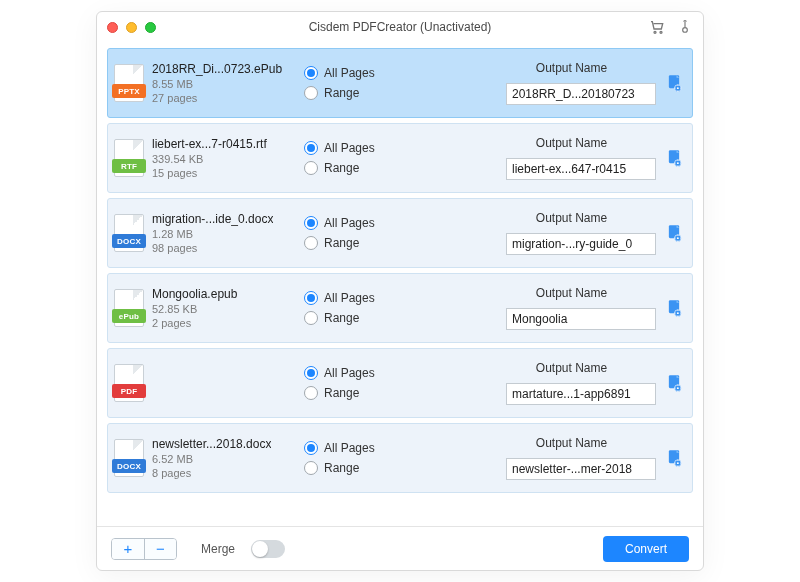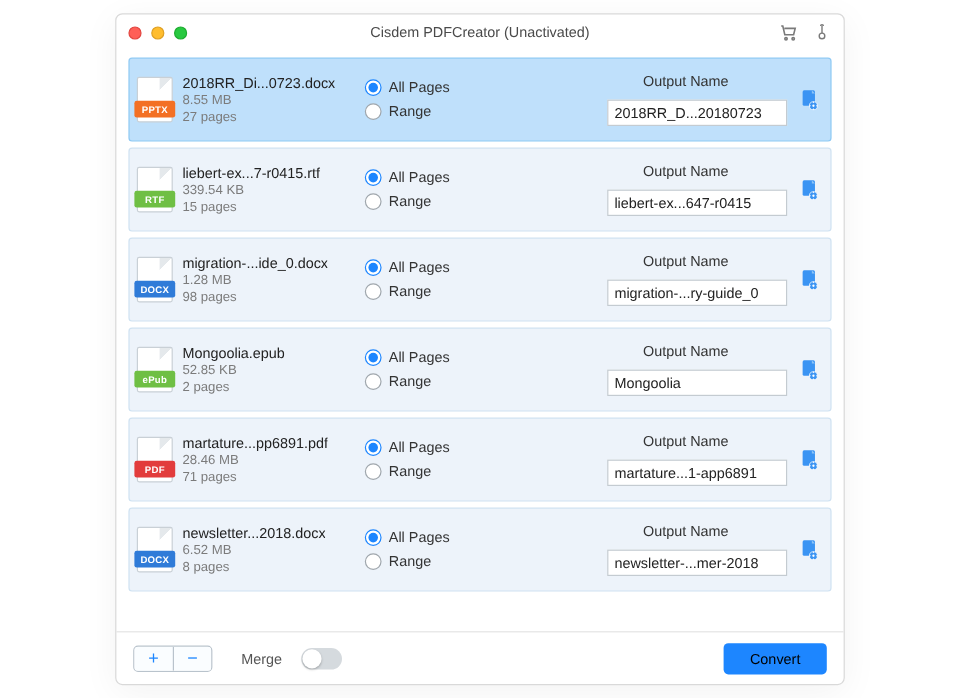--- a/index.html
+++ b/index.html
@@ -35,21 +35,21 @@
   .outlabel { font-size: 12px; color: #333; }
   .outinput { width: 150px; height: 22px; border: 1px solid #c4cbd1; background: #fff; font-size: 12px; padding: 0 5px; color:#222;margin-left:19px;}
   .gearfile { width: 16px; height: 18px; margin-left: 10px; }
   .footer { height: 44px; border-top: 1px solid #e4e4e4; display: flex; align-items: center; padding: 0 14px; gap: 16px;}
   .plusminus { display: flex; border: 1px solid #b9c3cc; border-radius: 4px; overflow: hidden; height: 22px;}
   .plusminus .pm { width: 32px; display:flex; align-items:center; justify-content:center; color:#1d86ff; font-size:15px; font-weight:500; background: #fafdff;}
   .plusminus .pm + .pm { border-left: 1px solid #b9c3cc; }
   .mergelabel { font-size: 12px; color: #555; margin-left: 8px;}
   .toggle { width: 34px; height: 18px; border-radius: 9px; background: #d5dade; position: relative;}
   .toggle::after { content:""; position:absolute; width:16px; height:16px; background:#fff; border-radius:50%; top:1px; left:1px; box-shadow:0 1px 2px rgba(0,0,0,0.25);}
-  .convert { margin-left: auto; height: 26px; padding: 0 22px; background: #1d86ff; color: #000000; border: none; border-radius: 4px; font-size: 12px; font-weight: 500;}
+  .convert { margin-left: auto; height: 26px; padding: 0 22px; background: #1d86ff; color: #ffffff; border: none; border-radius: 4px; font-size: 12px; font-weight: 500;}
   svg { display:block; }
 </style>
 </head>
 <body>
 
 <div class="window">
   <div class="titlebar">
     <div class="traffic">
       <div class="tl red"></div>
       <div class="tl yellow"></div>
@@ -77,21 +77,21 @@
   <div class="list" id="list">
       <div class="row selected">
     <div class="filecol">
       <div class="ficon">
         <div class="sheet">
               <div class="fold"></div>
             </div>
         <div class="band" style="background:#f37024">PPTX</div>
       </div>
       <div class="finfo">
-        <div class="fname">2018RR_Di...0723.docx</div>
+        <div class="fname">2018RR_Di...0723.ePub</div>
         <div class="fmeta">8.55 MB</div>
         <div class="fmeta">27 pages</div>
       </div>
     </div>
     <div class="radiocol">
       <label class="radio">
         <span class="rcircle on"></span>
         <span>All Pages</span>
       </label>
       <label class="radio">
@@ -251,25 +251,20 @@
 </svg>
         </div>
   </div>
       <div class="row">
     <div class="filecol">
       <div class="ficon">
         <div class="sheet">
               <div class="fold"></div>
             </div>
         <div class="band" style="background:#e23c3c">PDF</div>
-      </div>
-      <div class="finfo">
-        <div class="fname">martature...pp6891.pdf</div>
-        <div class="fmeta">28.46 MB</div>
-        <div class="fmeta">71 pages</div>
       </div>
     </div>
     <div class="radiocol">
       <label class="radio">
         <span class="rcircle on"></span>
         <span>All Pages</span>
       </label>
       <label class="radio">
         <span class="rcircle"></span>
         <span>Range</span>

